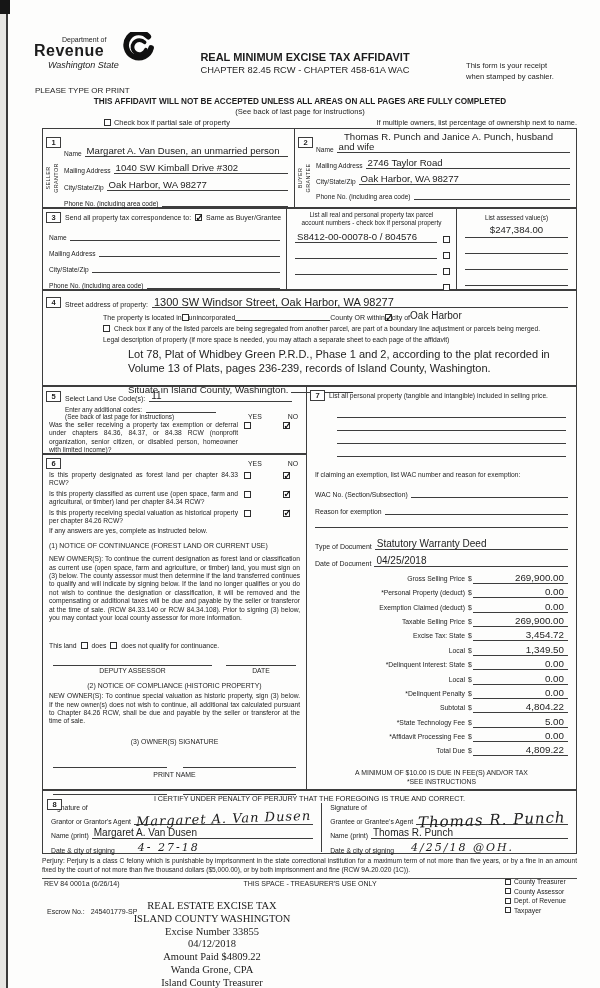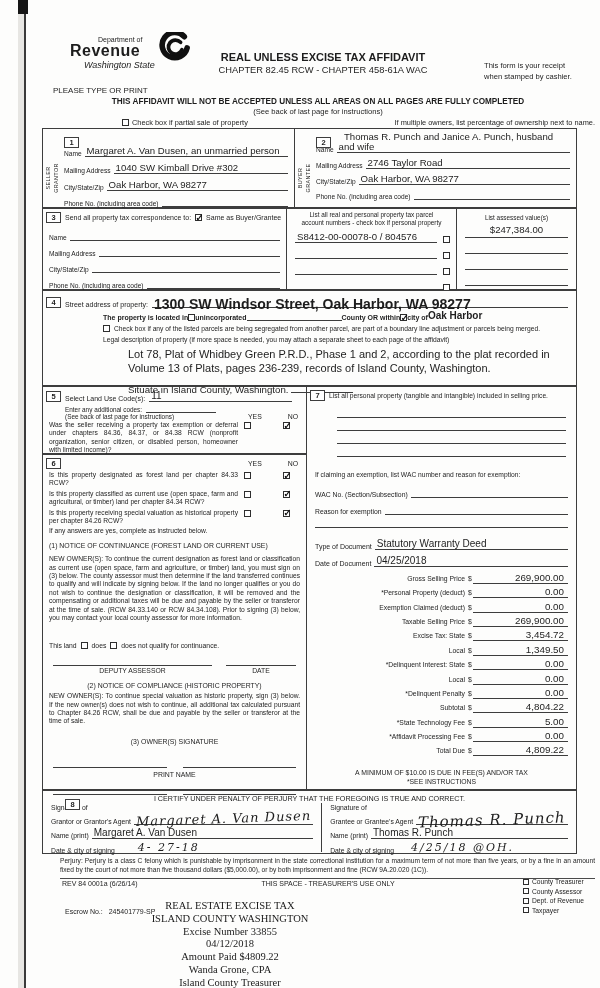--- a/index.html
+++ b/index.html
@@ -4,21 +4,21 @@
 <style>
   * { box-sizing: border-box; margin: 0; padding: 0; }
   html,body { width:600px; height:988px; }
   body {
     font-family:"Liberation Sans", sans-serif;
     color:#1d1d1d;
     background:#fdfdfc;
     position:relative;
     overflow:hidden;
   }
-  .abs { position:absolute;margin-left:18px; }
+  .abs { position:absolute; }
   .box { position:absolute; border:1px solid #3d3d3d; }
   .numbox {
     display:inline-flex; align-items:center; justify-content:center;
     min-width:15px; height:11px; border:1px solid #3d3d3d;
     font-size:7.5px; font-weight:bold; background:#fff; flex:0 0 auto;
   }
   .lab { font-size:6.6px; white-space:nowrap; color:#222; }
   .frow { display:flex; align-items:flex-end; gap:3px; }
   .fline {
     flex:1; border-bottom:1px solid #3d3d3d; font-size:9.6px;
@@ -74,21 +74,21 @@
       <g fill="none" stroke="#101010" stroke-linecap="round">
         <path d="M27 5 A13.5 13.5 0 1 0 30 17" stroke-width="6"></path>
         <path d="M23 11 A7.5 7.5 0 1 0 24.5 19" stroke-width="4"></path>
       </g>
     </svg>
   </span>
 </div>
 <div class="abs" style="left:35px;top:86px;font-size:8px;">PLEASE TYPE OR PRINT</div>
 
 <div class="abs center" style="left:150px;top:51px;width:310px;">
-  <div style="font-size:11px;font-weight:bold;">REAL UNLESS EXCISE TAX AFFIDAVIT</div>
+  <div style="font-size:11px;font-weight:bold;">REAL MINIMUM EXCISE TAX AFFIDAVIT</div>
   <div style="font-size:9.3px;margin-top:2px;">CHAPTER 82.45 RCW - CHAPTER 458-61A WAC</div>
 </div>
 
 <div class="abs" style="left:466px;top:61px;width:120px;font-size:7.6px;line-height:1.4;">
   <div>This form is your receipt</div>
   <div>when stamped by cashier.</div>
 </div>
 
 <div class="abs center" style="left:0;top:97px;width:600px;font-size:8.2px;font-weight:bold;">THIS AFFIDAVIT WILL NOT BE ACCEPTED UNLESS ALL AREAS ON ALL PAGES ARE FULLY COMPLETED</div>
 <div class="abs center" style="left:0;top:107px;width:600px;font-size:7.6px;">(See back of last page for instructions)</div>
@@ -217,23 +217,23 @@
     <div class="fline" style="height:16px;"></div>
     <div class="fline" style="height:16px;"></div>
     <div class="fline" style="height:16px;"></div>
   </div>
 </div>
 
 <div class="box" style="left:42px;top:290px;width:535px;height:96px;">
   <div class="frow" style="padding:3px 8px 0 3px;gap:4px;height:17px;">
     <span class="numbox">4</span>
     <span class="lab" style="font-size:7px;">Street address of property:</span>
-    <span class="fline" style="font-size:14px;font-weight:bold;">1300 SW Windsor Street, Oak Harbor, WA 98277</span>
-  </div>
-  <div style="margin:3px 8px 0 60px;display:flex;align-items:flex-end;gap:0;font-size:7px;font-weight:bold;">
+    <span class="fline" style="font-size:11px;">1300 SW Windsor Street, Oak Harbor, WA 98277</span>
+  </div>
+  <div style="margin:3px 8px 0 60px;display:flex;align-items:flex-end;gap:0;font-size:7px;">
     <span>The property is located in</span>
     <span class="cb"></span>
     <span>unincorporated</span>
     <span class="uline" style="width:95px;height:9px;"></span>
     <span>County OR within</span>
     <span class="cb checked"></span>
     <span>city of</span>
     <span style="font-size:10px;line-height:1;">Oak Harbor</span>
   </div>
   <div style="margin:4px 8px 0 60px;display:flex;align-items:flex-start;gap:4px;">

